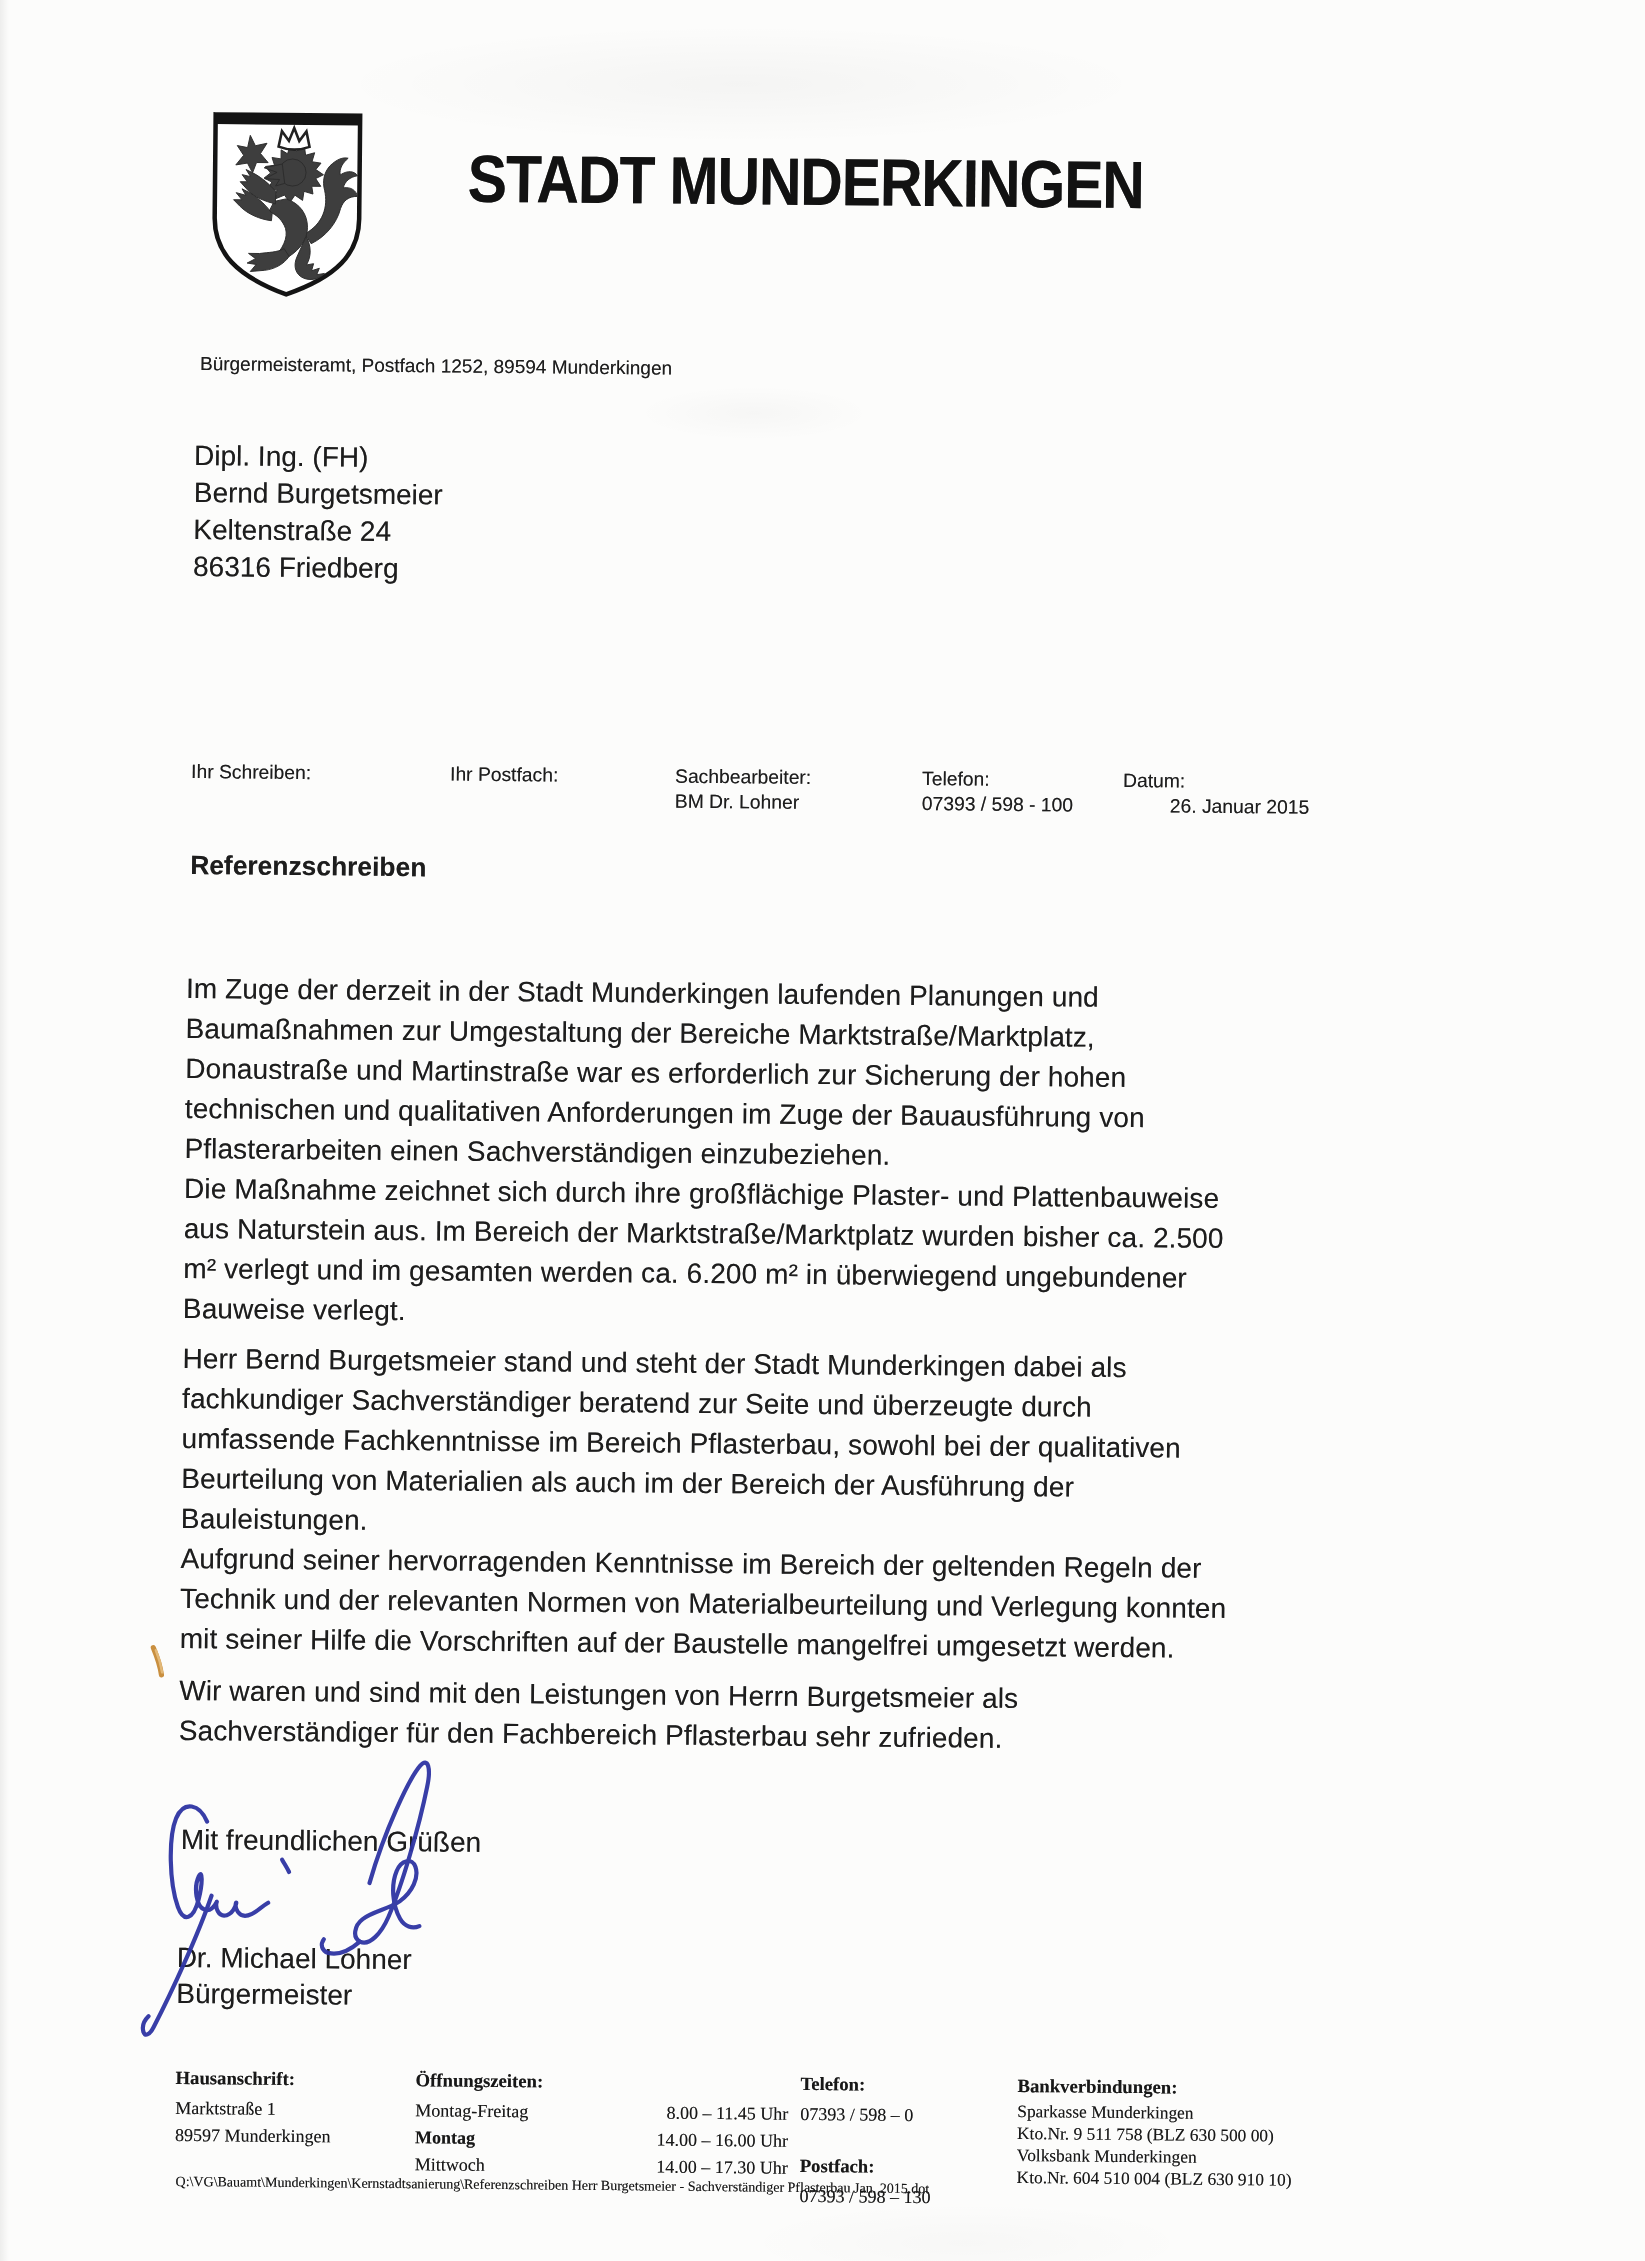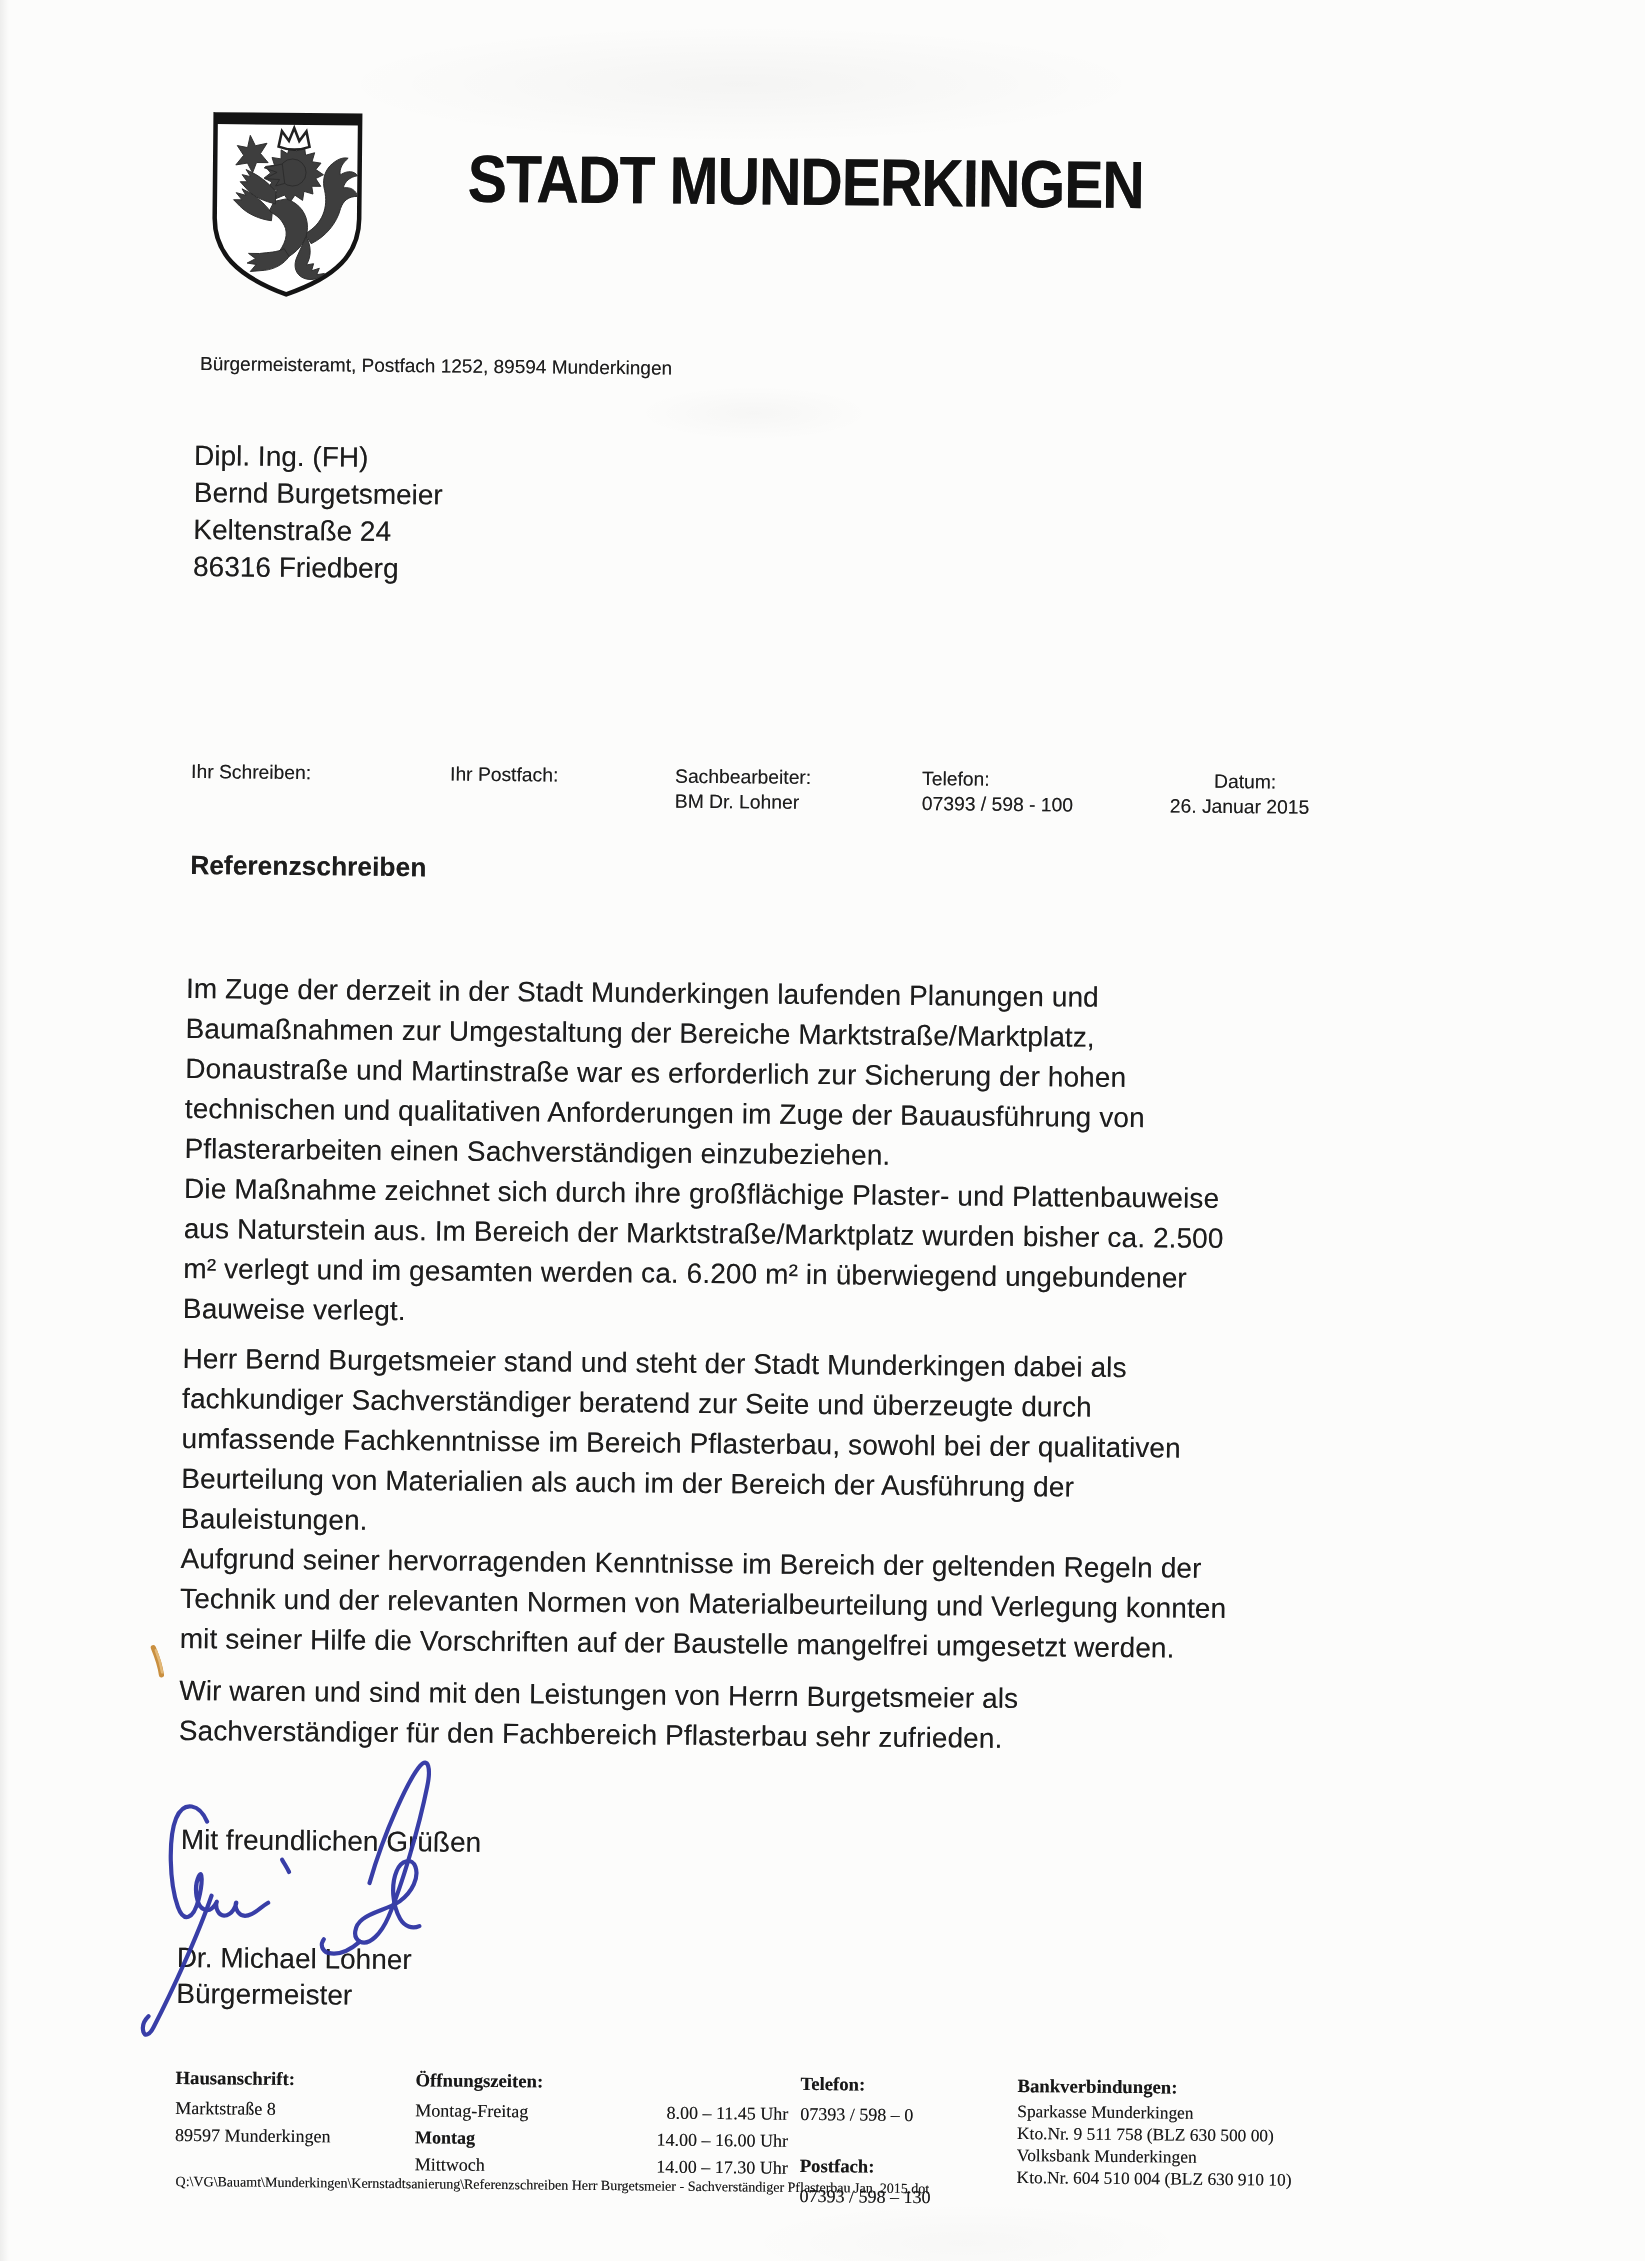--- a/index.html
+++ b/index.html
@@ -75,21 +75,21 @@
       <div>Bernd Burgetsmeier</div>
       <div>Keltenstraße 24</div>
       <div>86316 Friedberg</div>
     </div>
 
     <div class="refrow">
       <div class="abs sans lbl" style="left:188px;top:761px;">Ihr Schreiben:</div>
       <div class="abs sans lbl" style="left:447px;top:761px;">Ihr Postfach:</div>
       <div class="abs sans lbl" style="left:672px;top:761px;">Sachbearbeiter:</div>
       <div class="abs sans lbl" style="left:919px;top:761px;">Telefon:</div>
-      <div class="abs sans lbl" style="left:1211px;top:761px;">Datum:</div>
+      <div class="abs sans lbl" style="left:1120px;top:761px;">Datum:</div>
       <div class="abs sans val" style="left:672px;top:786px;">BM Dr. Lohner</div>
       <div class="abs sans val" style="left:919px;top:786px;">07393 / 598 - 100</div>
       <div class="abs sans val" style="left:1167px;top:786px;">26. Januar 2015</div>
     </div>
 
     <div class="abs sans subject">Referenzschreiben</div>
 
     <div class="abs sans block" style="left:185px;top:969px;">
       <div>Im Zuge der derzeit in der Stadt Munderkingen laufenden Planungen und</div>
       <div>Baumaßnahmen zur Umgestaltung der Bereiche Marktstraße/Marktplatz,</div>
@@ -136,21 +136,21 @@
           <path d="M140 300 C120 360 80 450 52 505 C46 517 38 521 36 511 C34 503 38 494 44 488"></path>
           <path d="M249 243 C253 250 257 256 260 262"></path>
           <path d="M385 278 C408 195 445 115 462 95 C474 81 479 99 473 128 C461 190 436 280 415 330 C404 356 386 376 371 369 C359 363 362 344 375 334 C390 322 415 318 432 306 C452 291 462 268 456 252 C451 238 434 241 427 259 C418 281 421 312 433 333 C440 345 452 349 463 344"></path>
           <path d="M371 369 C355 383 338 391 322 387 C312 384 309 374 315 366"></path>
         </g>
       </svg>
     </div>
 
     <div>
       <div class="abs serif fhead" style="left:185px;top:2067px;">Hausanschrift:</div>
-      <div class="abs serif frow" style="left:185px;top:2095px;">Marktstraße 8</div>
+      <div class="abs serif frow" style="left:185px;top:2095px;">Marktstraße 1</div>
       <div class="abs serif frow" style="left:185px;top:2122px;">89597 Munderkingen</div>
 
       <div class="abs serif fhead" style="left:425px;top:2067px;">Öffnungszeiten:</div>
       <div class="abs serif frow" style="left:425px;top:2095px;">Montag-Freitag</div>
       <div class="abs serif frow" style="left:425px;top:2122px;font-weight:bold;">Montag</div>
       <div class="abs serif frow" style="left:425px;top:2149px;text-align:center;">Mittwoch</div>
       <div class="abs serif frow" style="left:593px;top:2095px;width:205px;text-align:right;">8.00 – 11.45 Uhr</div>
       <div class="abs serif frow" style="left:593px;top:2122px;width:205px;text-align:right;">14.00 – 16.00 Uhr</div>
       <div class="abs serif frow" style="left:593px;top:2149px;width:205px;text-align:right;">14.00 – 17.30 Uhr</div>
 

